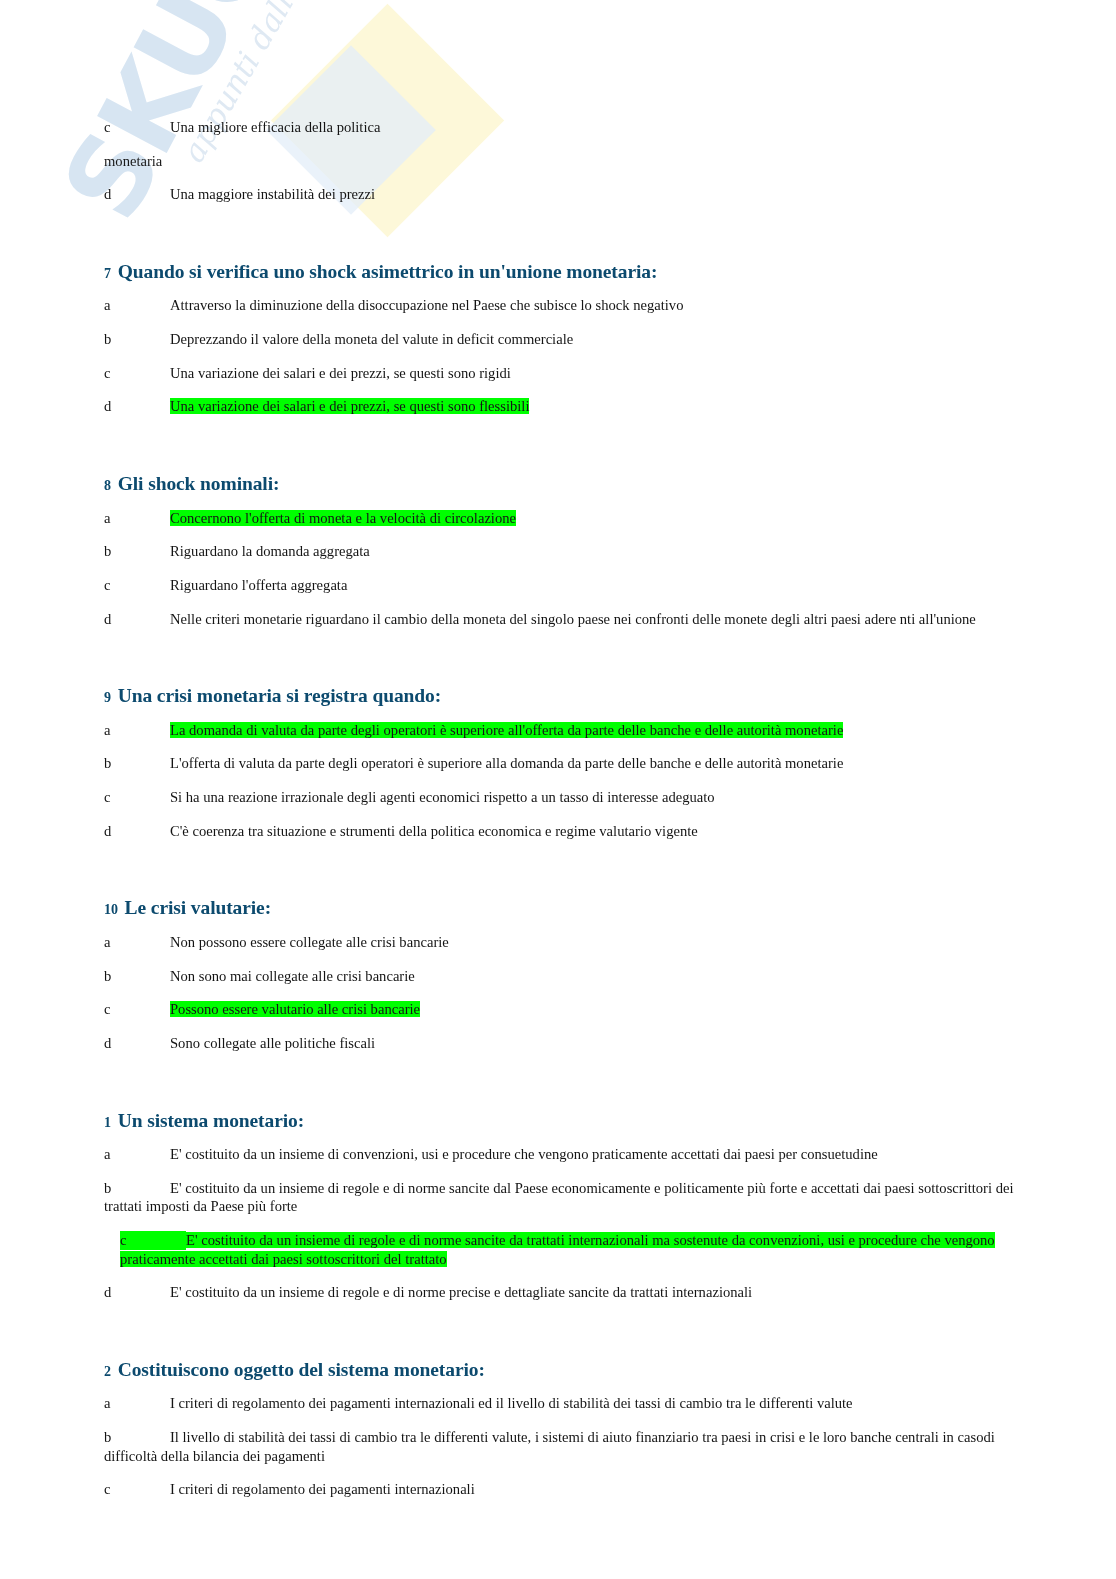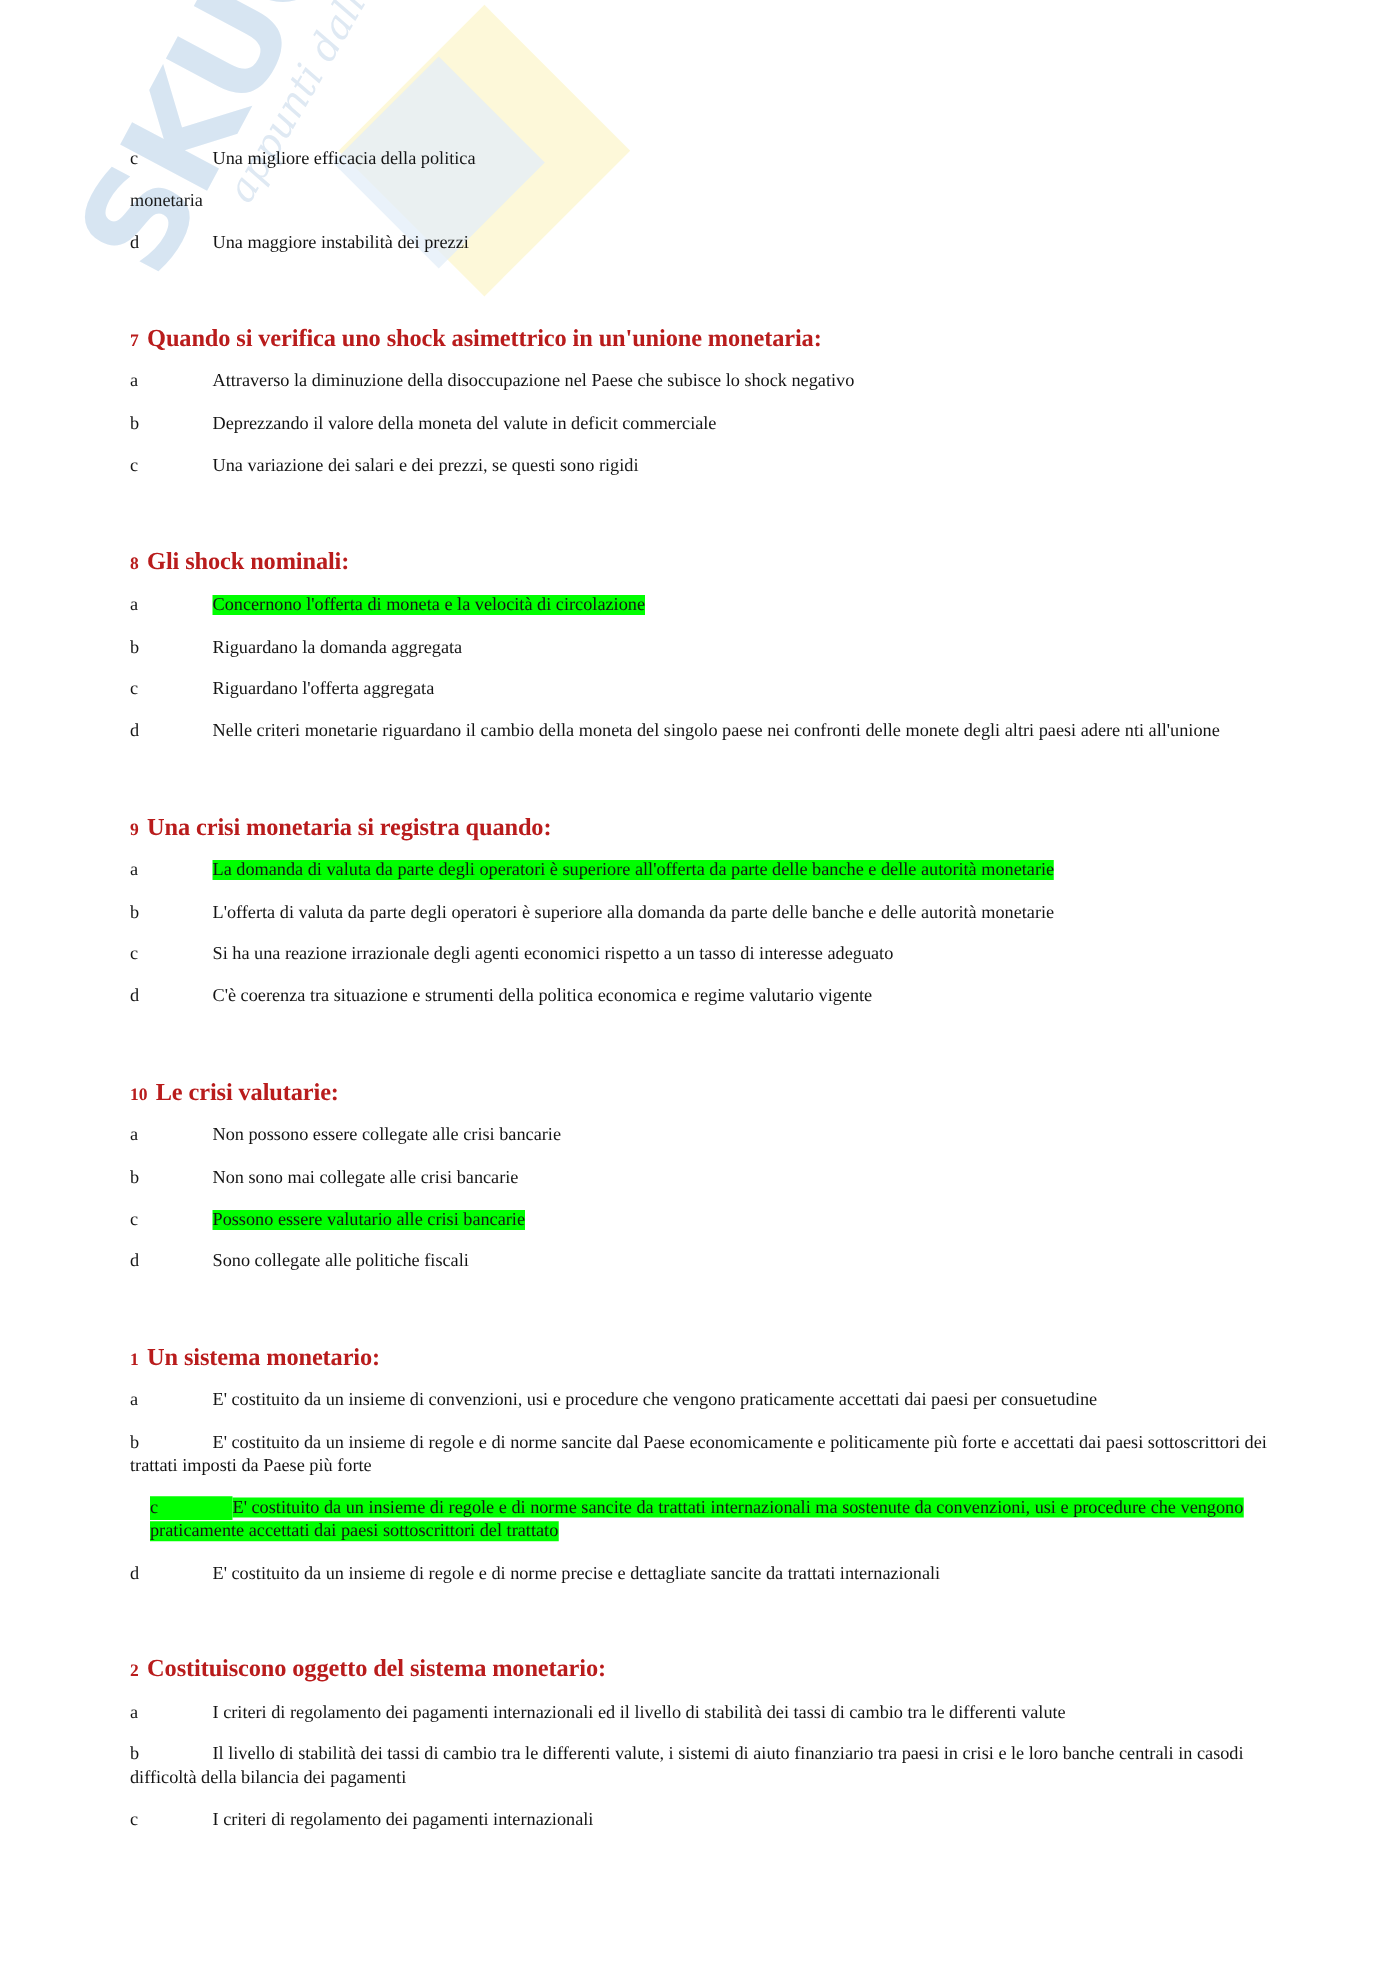--- a/index.html
+++ b/index.html
@@ -81,21 +81,21 @@
     position: relative;
     z-index: 2;
     padding: 118px 66px 0 104px;
   }
 
   .q-heading {
     font-weight: bold;
     font-size: 19.5px;
     line-height: 1.1;
     margin: 0 0 14px 0;
-    color: #b91c1c;
+    color: #0c4a6e;
     letter-spacing: -0.1px;
   }
   .q-heading .qnum {
     font-size: 14px;
     font-weight: bold;
     margin-right: 2px;
   }
 
   .block { margin: 0 0 0 0; }
   .gap-after-block { height: 42px; }
@@ -143,20 +143,21 @@
           <div class="opt"><span class="lbl">c</span><span class="txt">Una migliore efficacia della politica</span></div>
           <div class="loose-line"><span>monetaria</span></div>
           <div class="opt"><span class="lbl">d</span><span class="txt">Una maggiore instabilità dei prezzi</span></div>
         </div>
         <div class="gap-after-block"></div>
         <div class="block">
           <div class="q-heading"><span class="qnum">7</span><span> Quando si verifica uno shock asimettrico in un'unione monetaria:</span></div>
           <div class="opt"><span class="lbl">a</span><span class="txt">Attraverso la diminuzione della disoccupazione nel Paese che subisce lo shock negativo</span></div>
           <div class="opt"><span class="lbl">b</span><span class="txt">Deprezzando il valore della moneta del valute in deficit commerciale</span></div>
           <div class="opt"><span class="lbl">c</span><span class="txt">Una variazione dei salari e dei prezzi, se questi sono rigidi</span></div>
+          <div class="opt hl"><span class="lbl">d</span><span class="txt">Una variazione dei salari e dei prezzi, se questi sono flessibili</span></div>
         </div>
         <div class="gap-after-block"></div>
         <div class="block">
           <div class="q-heading"><span class="qnum">8</span><span> Gli shock nominali:</span></div>
           <div class="opt hl"><span class="lbl">a</span><span class="txt">Concernono l'offerta di moneta e la velocità di circolazione</span></div>
           <div class="opt"><span class="lbl">b</span><span class="txt">Riguardano la domanda aggregata</span></div>
           <div class="opt"><span class="lbl">c</span><span class="txt">Riguardano l'offerta aggregata</span></div>
           <div class="opt"><span class="lbl">d</span><span class="txt">Nelle criteri monetarie riguardano il cambio della moneta del singolo paese nei confronti delle monete degli altri paesi adere nti all'unione</span></div>
         </div>
         <div class="gap-after-block"></div>

